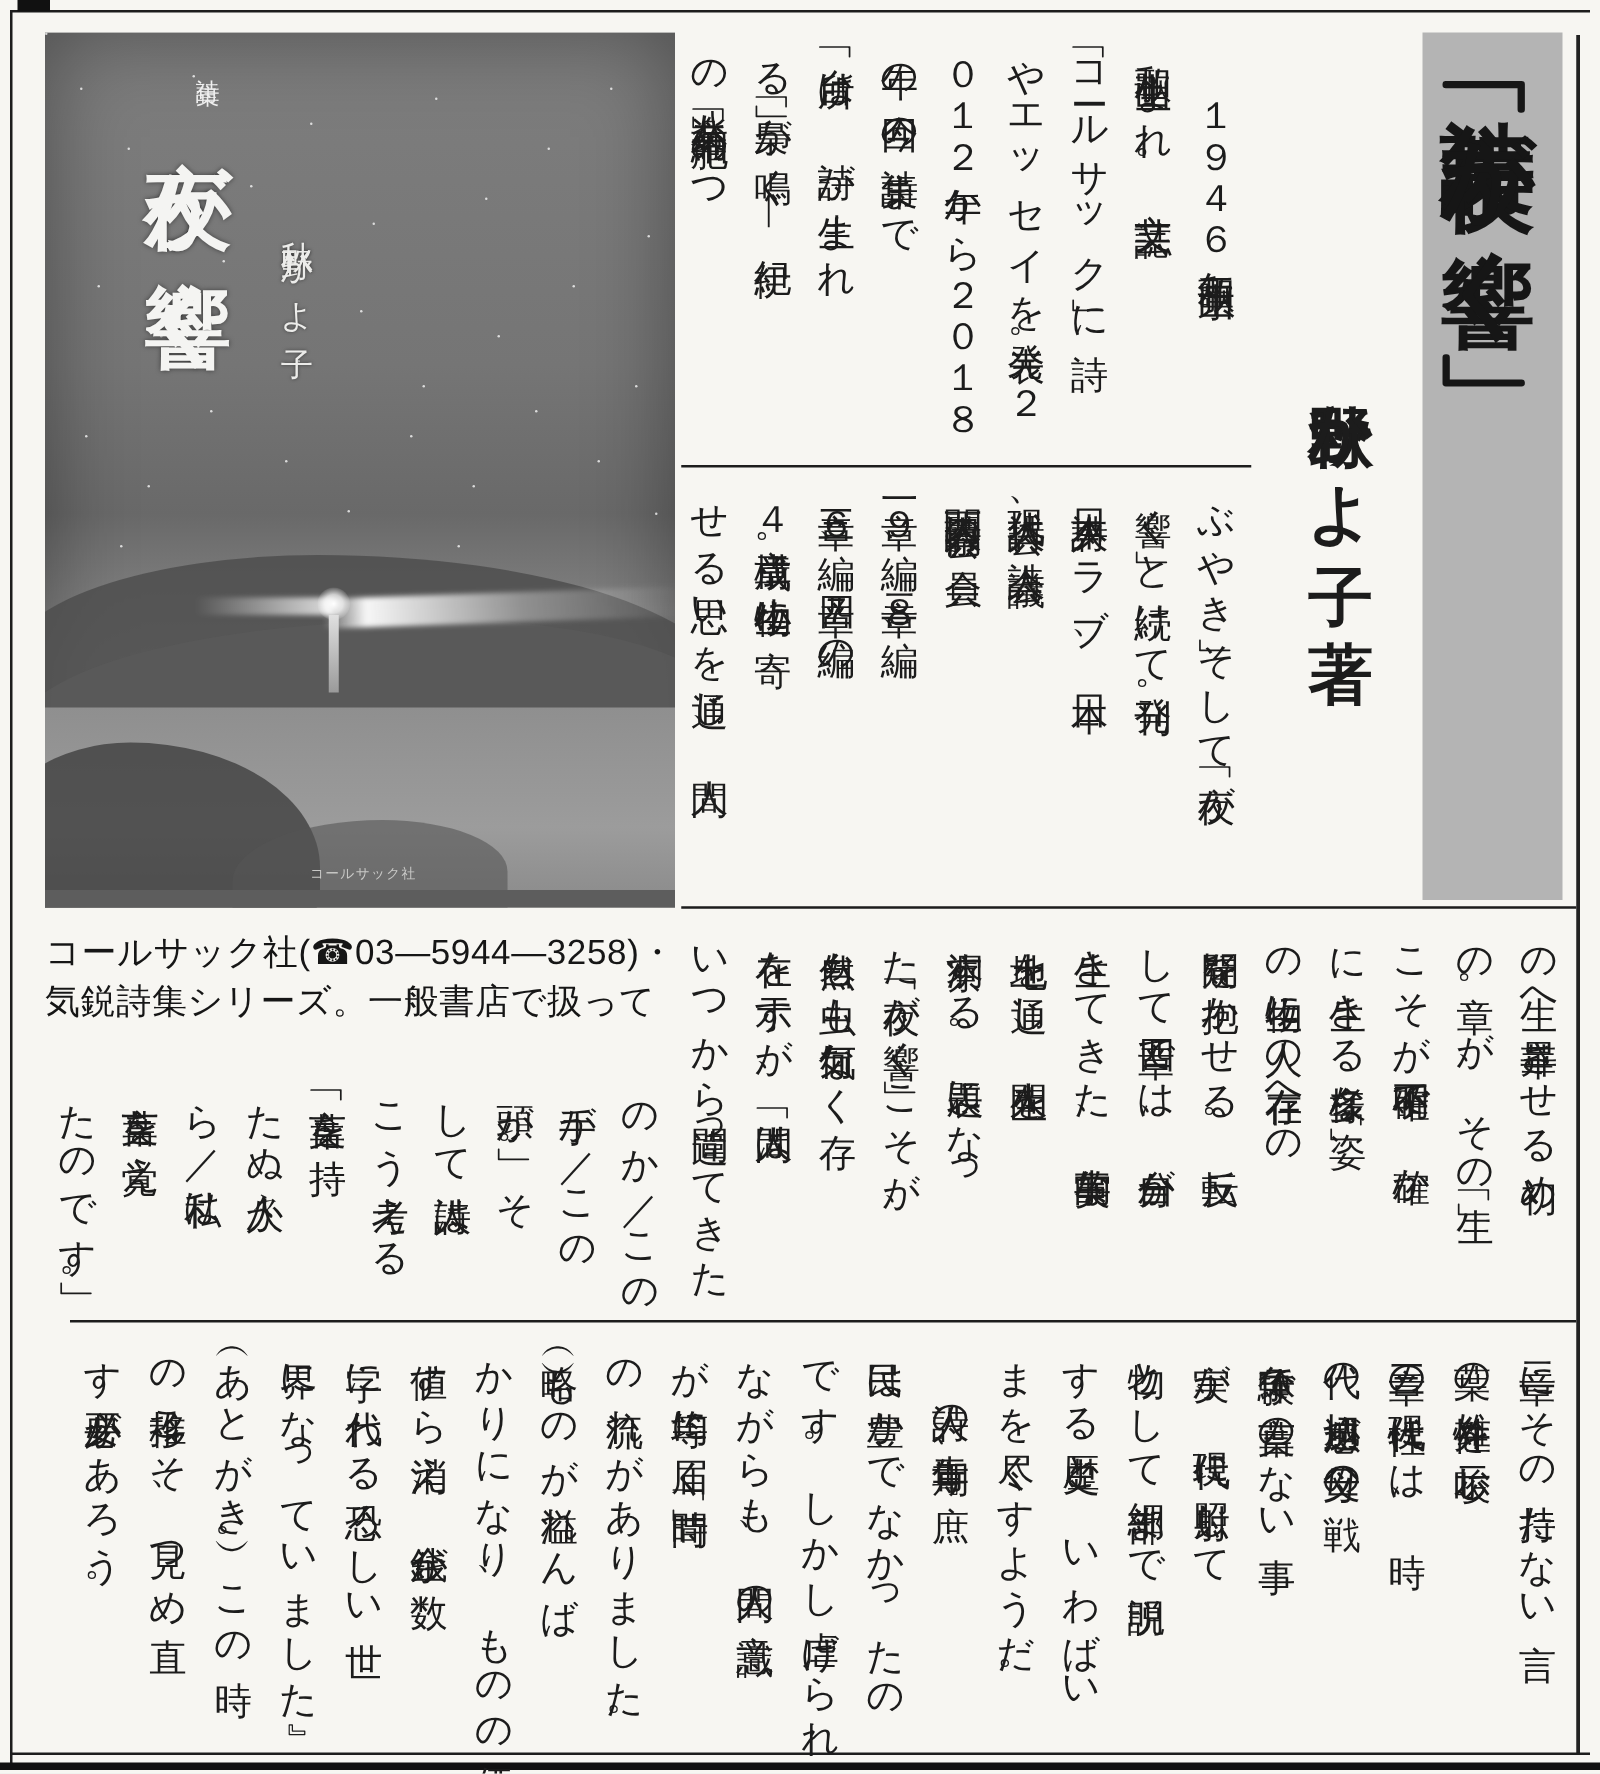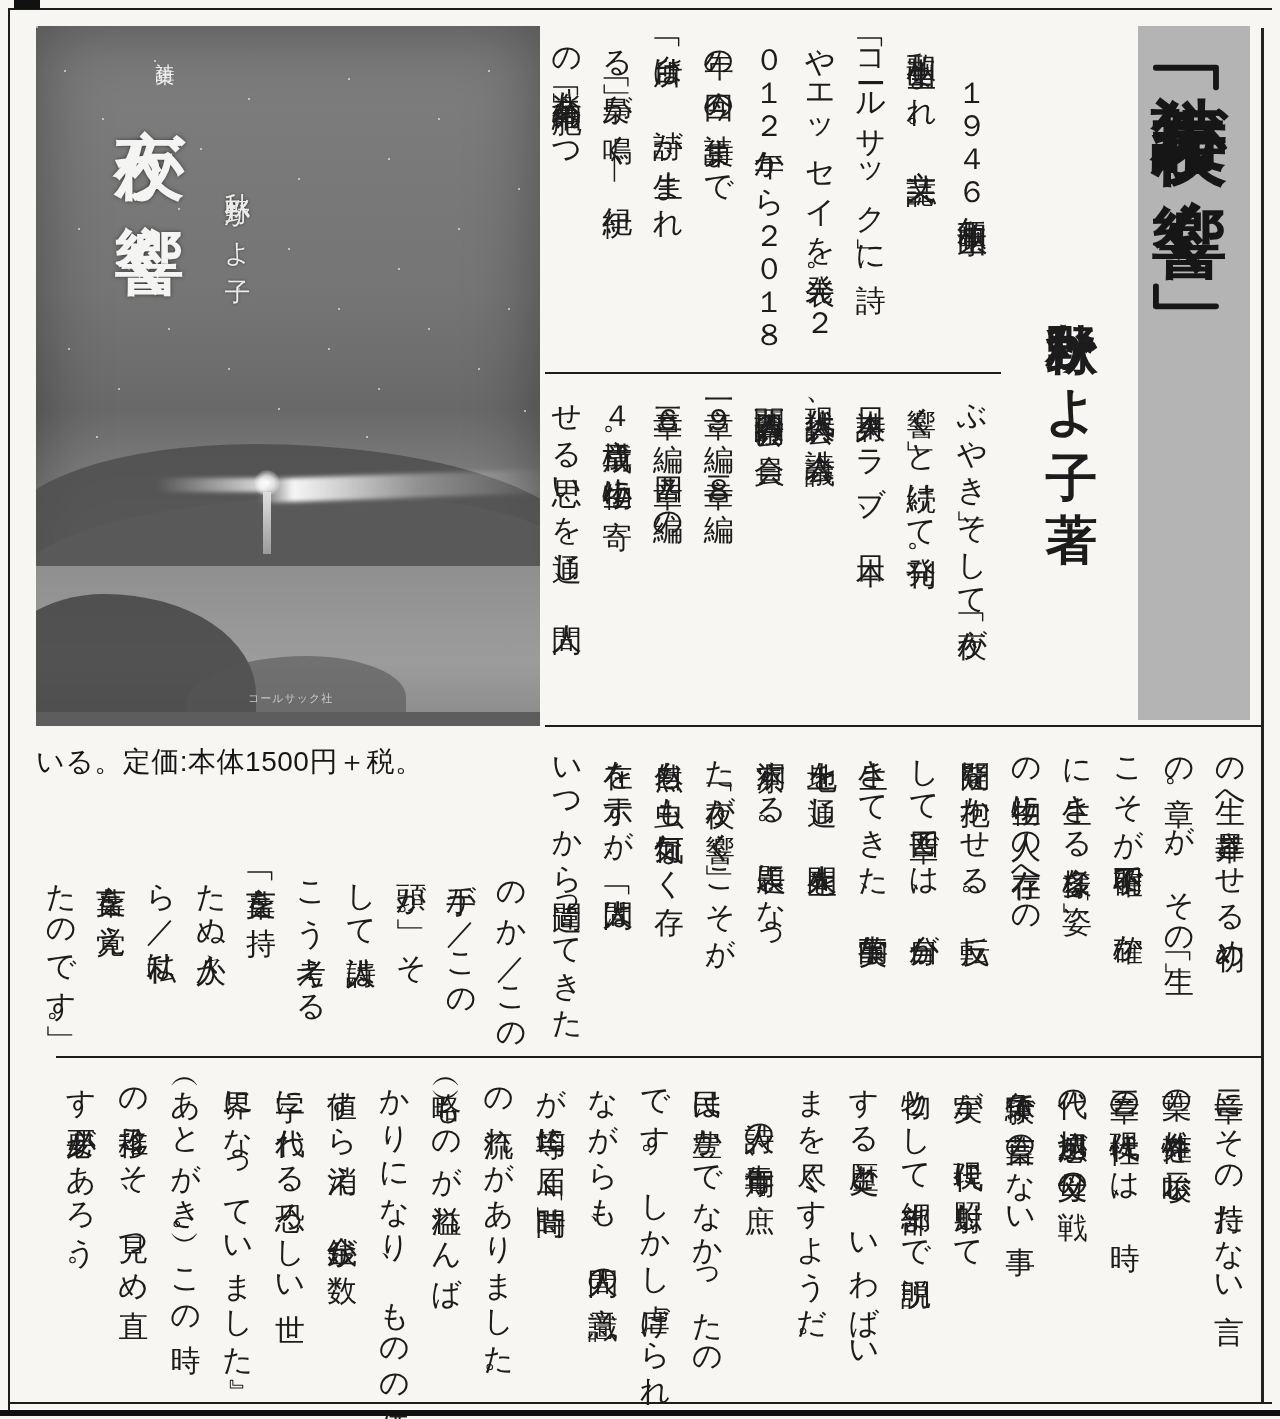--- a/index.html
+++ b/index.html
@@ -201,21 +201,22 @@
     <div class="tower"></div>
     <div class="cover-series">詩集</div>
     <div class="cover-title">夜が響く</div>
     <div class="cover-author">秋野かよ子</div>
     <div class="cover-pub">コールサック社</div>
     <div class="bottom-strip"></div>
   </div>
 
   <div class="caption">
 
-      <div class="cap-line">いる。定価:本体1500円＋税。</div>
+  <div class="cap-line">コールサック社(☎03―5944―3258)・</div>
+      <div class="cap-line">気鋭詩集シリーズ。一般書店で扱って</div>
     </div>
 
   <section class="vflow sec-intro-a">
 
   <div class="vcol">　１９４６年和歌山県</div>
       <div class="vcol">和歌山生まれ。文芸誌</div>
       <div class="vcol">「コールサック」に詩</div>
       <div class="vcol">やエッセイを発表。２</div>
       <div class="vcol">０１２年から２０１８</div>
       <div class="vcol">年の今回の詩集まで</div>

